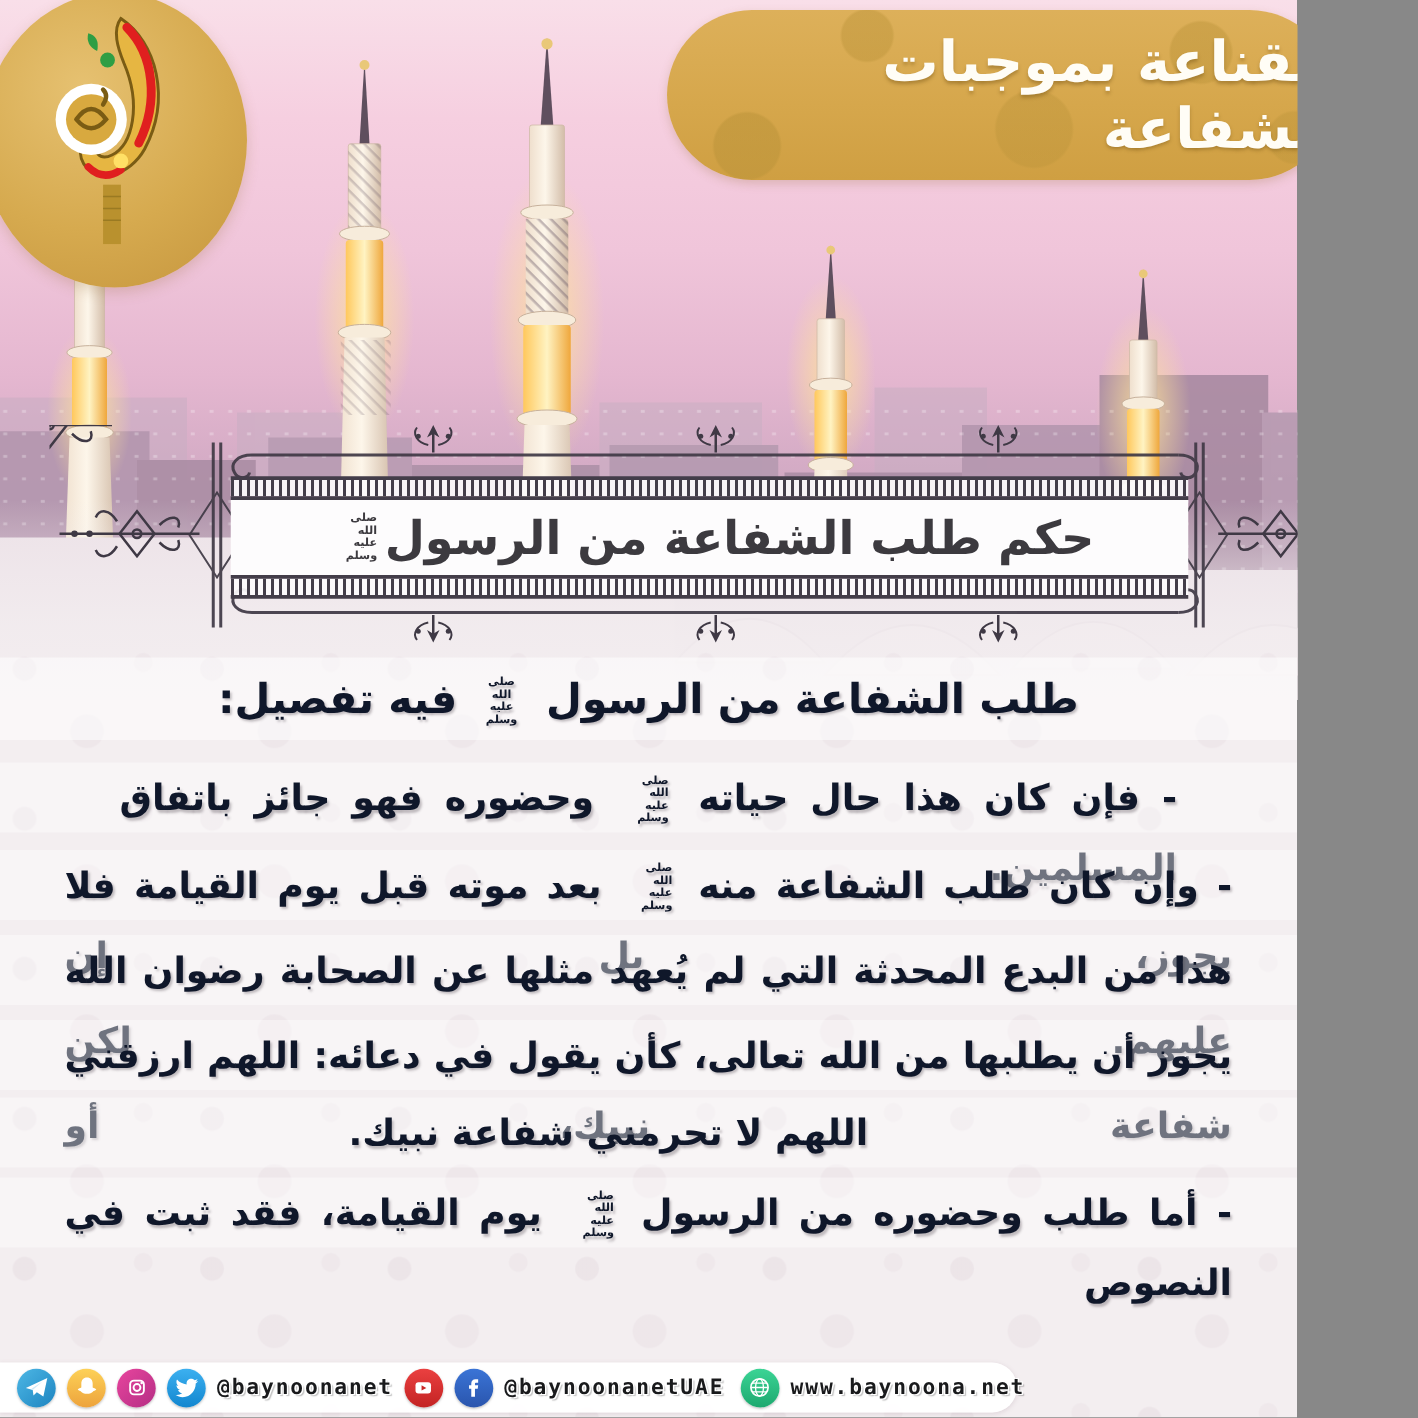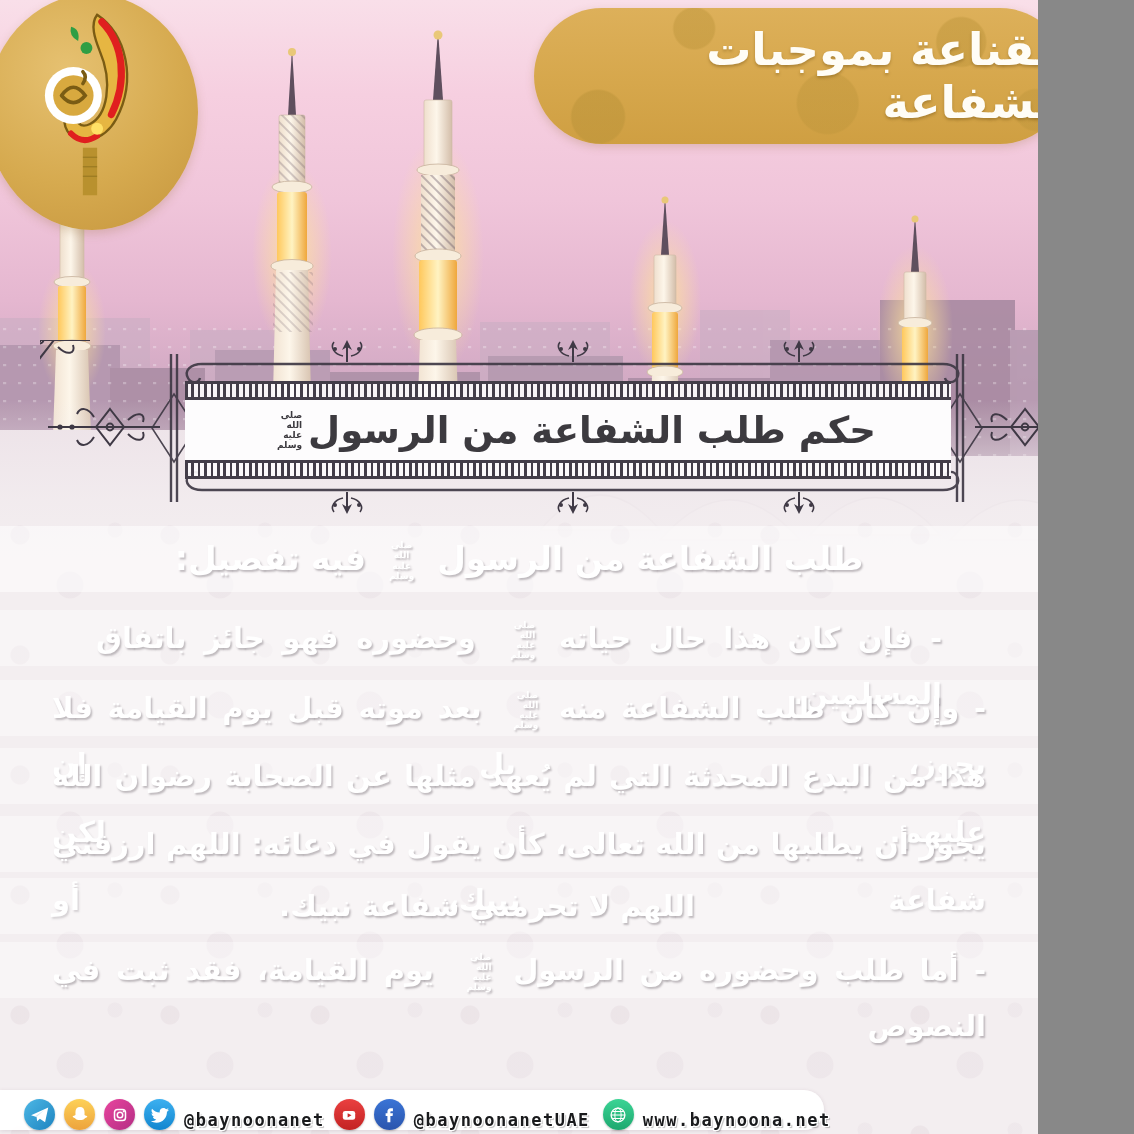--- a/index.html
+++ b/index.html
@@ -45,37 +45,37 @@
     border-top:3px solid #433d49;border-bottom:3px solid #433d49;
     background:repeating-linear-gradient(90deg,#433d49 0 2.6px,rgba(252,250,252,.93) 2.6px 6.4px);}
   #hatchTop{top:381px;} #hatchBottom{top:460px;}
   .titleband{position:absolute;left:185px;top:400px;width:766px;height:60px;background:#fdfcfd;
     display:flex;align-items:center;justify-content:center;direction:rtl;
     color:#3c3a3f;font-weight:700;font-size:37px;}
   
   .saw{display:inline-block;width:36px;font-size:9px;line-height:1.12;
     font-weight:700;vertical-align:middle;margin:0 6px;direction:rtl;white-space:normal;}
   
-  .bline{position:absolute;left:0;right:0;direction:rtl;color:#ffffff;font-weight:700;
+  .bline{position:absolute;left:0;right:0;direction:rtl;color:#0f172a;font-weight:700;
     font-size:29px;line-height:56px;height:56px;padding:0 52px;
     background:rgba(255,255,255,.40);
     text-shadow:1.5px 2px 2px rgba(60,50,60,.30);}
   .bline.just{text-align:justify;text-align-last:justify;}
   .bhead{top:526px;height:66px;line-height:66px;font-size:33px;text-align:center;
     background:rgba(255,255,255,.55);}
   .l2{top:610px;padding:0 96px;}
   .l3{top:680px;} .l4{top:748px;} .l5{top:816px;}
   .l6{top:878px;text-align:center;padding-left:0;padding-right:64px;}
   .l7{top:942px;} .l8{top:1008px;text-align:right;}
   
   .footer{position:absolute;left:0;top:1090px;width:800px;height:40px;
     background:rgba(255,255,255,.96);border-radius:0 20px 20px 0;
     display:flex;align-items:center;gap:9px;padding:0 0 0 14px;direction:ltr;
     box-shadow:0 1px 4px rgba(120,90,110,.18);}
-  .footer{padding-left:24px;align-items:flex-end;}
+  .footer{padding-left:14px;}
   .ic{width:31px;height:31px;border-radius:50%;flex:0 0 auto;display:flex;
     align-items:center;justify-content:center;box-shadow:0 1px 2px rgba(0,0,0,.25);}
   .tg{background:linear-gradient(135deg,#4db7e5,#1d84c0);}
   .sc{background:linear-gradient(180deg,#fdd157,#eda33c);}
   .ig{background:linear-gradient(135deg,#e8459e,#b42e84);}
   .tw{background:linear-gradient(180deg,#3cb0f0,#1286cf);}
   .yt{background:linear-gradient(180deg,#ea4040,#c32323);}
   .fb{background:linear-gradient(180deg,#3a74d6,#2a55ad);}
   .gl{background:linear-gradient(180deg,#3bd495,#1da86f);margin-left:4px;}
   .handle{font-family:"DejaVu Sans Mono","DejaVu Sans",monospace;font-weight:700;

